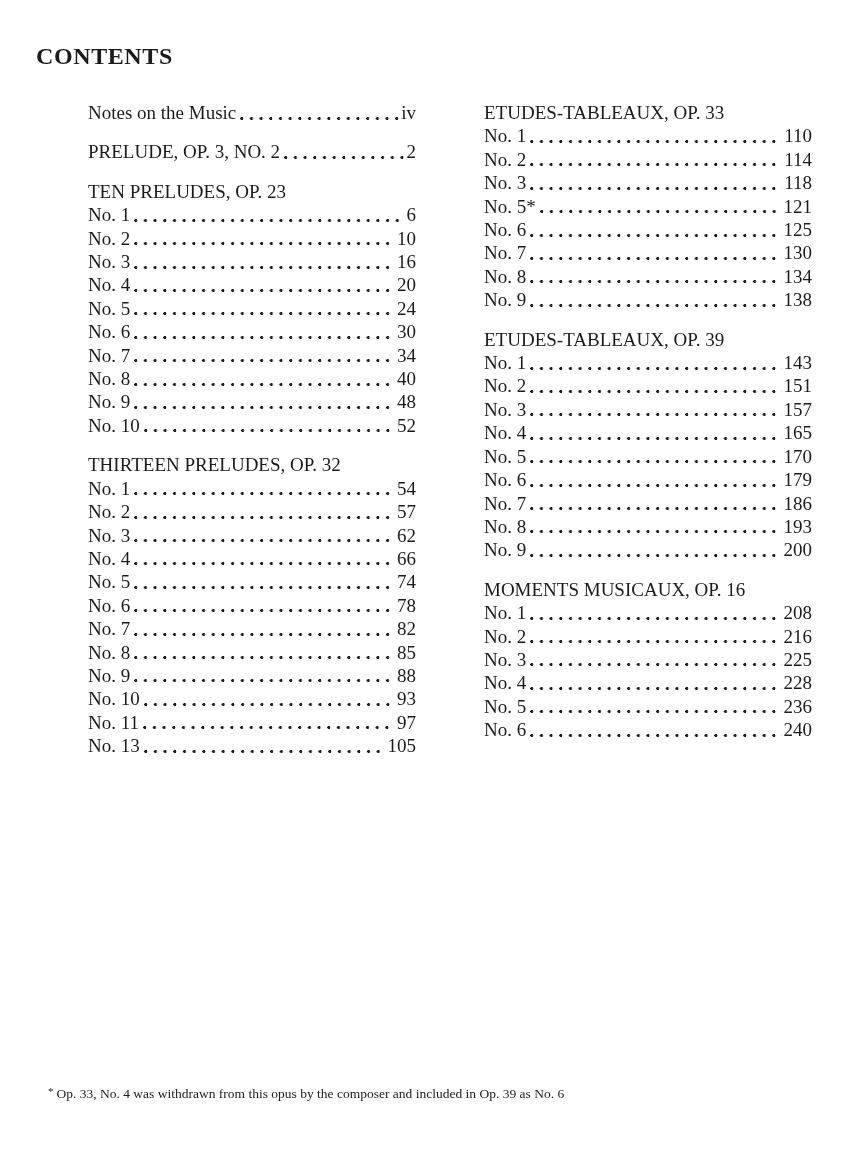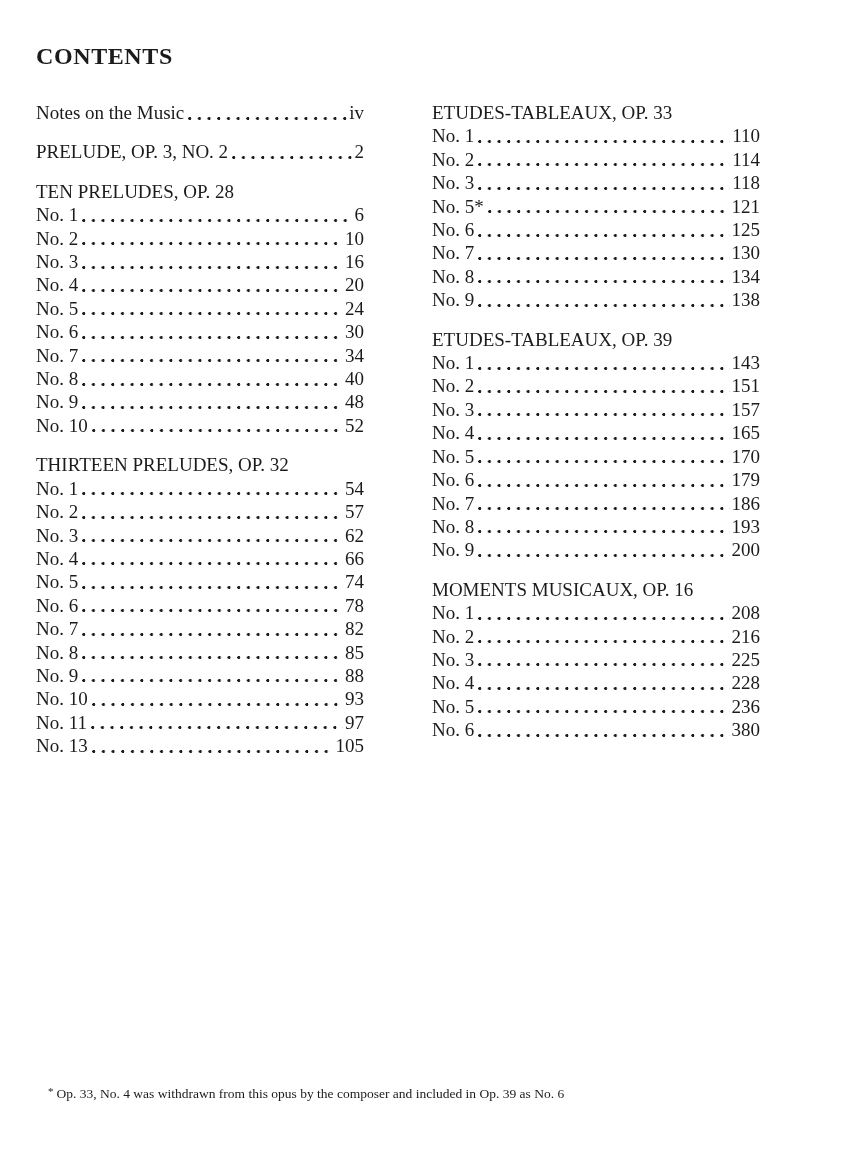--- a/index.html
+++ b/index.html
@@ -16,21 +16,21 @@
     padding: 42px 0 0 36px;
     box-sizing: border-box;
   }
   .title {
     font-size: 24px;
     font-weight: 700;
     letter-spacing: 0.6px;
     line-height: 28px;
     margin: 0 0 31px 0;
   }
-  .cols { display: flex; gap: 68px; }
+  .cols { display: flex; gap: 68px; justify-content: center; }
   .col { width: 328px; flex: 0 0 328px; }
   .block + .block { margin-top: 16px; }
   .heading, .toc-line {
     font-size: 19px;
     line-height: 23.4px;
     white-space: nowrap;
   }
   .toc-line { display: flex; align-items: baseline; }
   .lbl, .pg { white-space: nowrap; }
   .leader {
@@ -70,21 +70,21 @@
           <span class="lbl">Notes on the Music</span>
           <span class="leader"></span>
           <span class="pg">iv</span>
         </div>
         <div class="toc-line block">
           <span class="lbl">PRELUDE, OP. 3, NO. 2</span>
           <span class="leader"></span>
           <span class="pg">2</span>
         </div>
         <div class="block section">
-          <div class="heading">TEN PRELUDES, OP. 28</div>
+          <div class="heading">TEN PRELUDES, OP. 23</div>
           <div class="toc-line">
             <span class="lbl">No. 1</span>
             <span class="leader"></span>
             <span class="pg">6</span>
           </div>
           <div class="toc-line">
             <span class="lbl">No. 2</span>
             <span class="leader"></span>
             <span class="pg">10</span>
           </div>
@@ -308,21 +308,21 @@
             <span class="pg">228</span>
           </div>
           <div class="toc-line">
             <span class="lbl">No. 5</span>
             <span class="leader"></span>
             <span class="pg">236</span>
           </div>
           <div class="toc-line">
             <span class="lbl">No. 6</span>
             <span class="leader"></span>
-            <span class="pg">380</span>
+            <span class="pg">240</span>
           </div>
         </div>
       </div>
   </div>
 
   <div class="footnote">
     <span class="marker">*</span><span>Op. 33, No. 4 was withdrawn from this opus by the composer and included in Op. 39 as No. 6</span>
   </div>
 </div>
 

